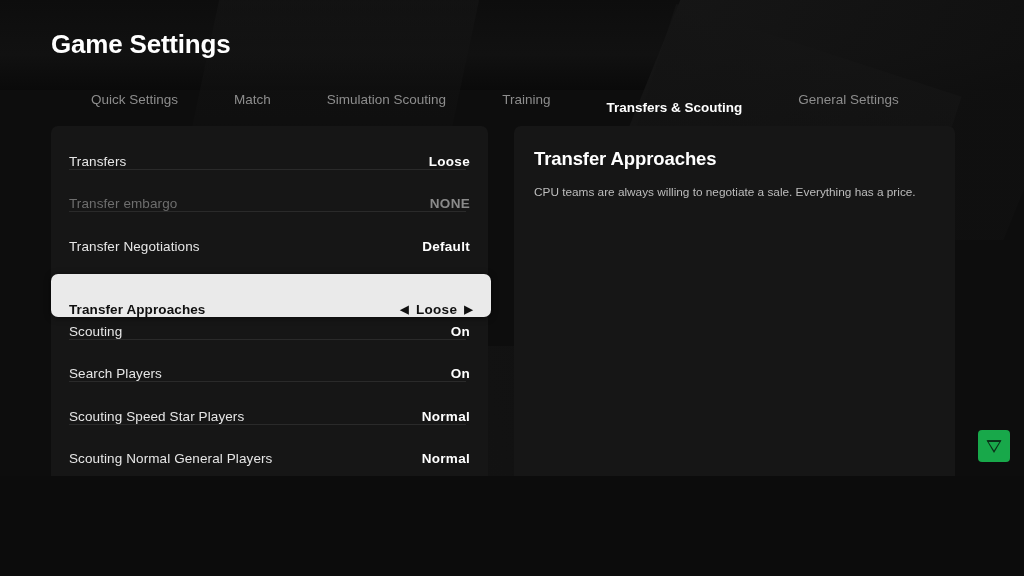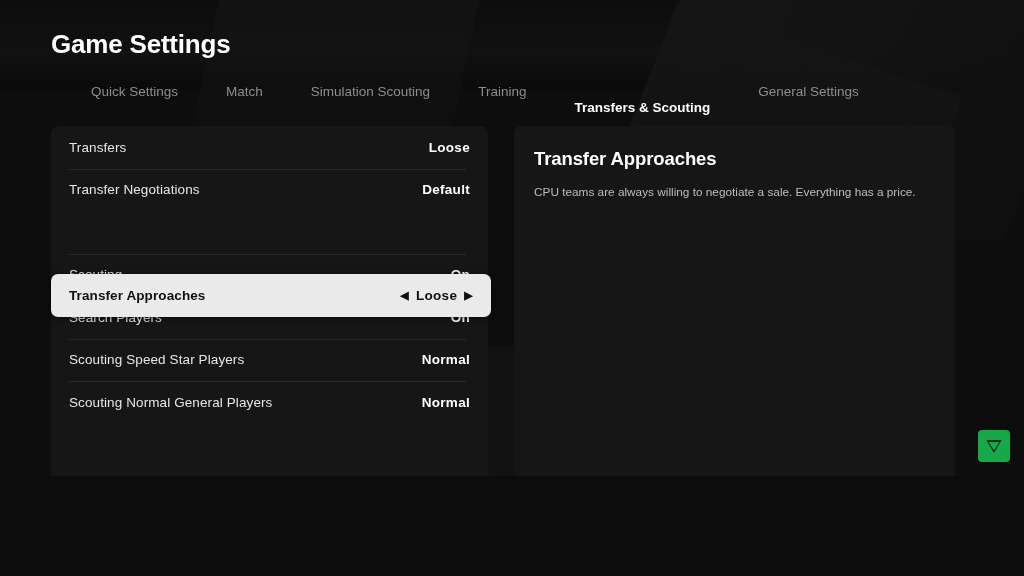--- a/index.html
+++ b/index.html
@@ -53,21 +53,21 @@
 
   
   .page-title {
     position:absolute; left:51px; top:29px;
     font-size:26px; font-weight:bold; letter-spacing:-0.2px;
     color:#ffffff;
   }
 
   .tabbar {
     position:absolute; left:71px; top:84px;
-    display:flex; gap:8px;
+    display:flex; align-items:center; gap:16px;
   }
   .tab {
     font-size:13.5px;
     color:#8d8d8d;
     padding:0 20px;
     white-space:nowrap;
     cursor:pointer;
   }
   .tab.active { color:#ffffff; font-weight:bold;margin-top:16px; }
 
@@ -83,21 +83,21 @@
     width:441px; height:381px;
     background:#161616;
     border-radius:7px;
   }
 
   .rows { position:relative; padding:0 18px; }
 
   .row {
     position:relative;
     height:42.5px;
-    display:flex; align-items:center; justify-content:space-between;
+    display:flex; align-items:flex-end; justify-content:space-between;
     padding:0 0px;
     cursor:pointer;
   }
   .row + .row::before {
     content:"";
     position:absolute; left:0; right:4px; top:0;
     height:1px; background:#2a2a2a;
   }
   .row .label {
     font-size:13.5px; color:#e6e6e6;
@@ -180,20 +180,24 @@
   </div>
 
   <div class="panel-left">
     <div class="rows">
 
       <div class="row">
         <span class="label">Transfers</span>
         <span class="value">Loose</span>
       </div>
 
+      <div class="row disabled">
+        <span class="label">Transfer embargo</span>
+        <span class="value">NONE</span>
+      </div>
 
       <div class="row">
         <span class="label">Transfer Negotiations</span>
         <span class="value">Default</span>
       </div>
 
       <div class="row" style="visibility:hidden;">
         <span class="label">Transfer Approaches</span>
         <span class="value">Loose</span>
       </div>

